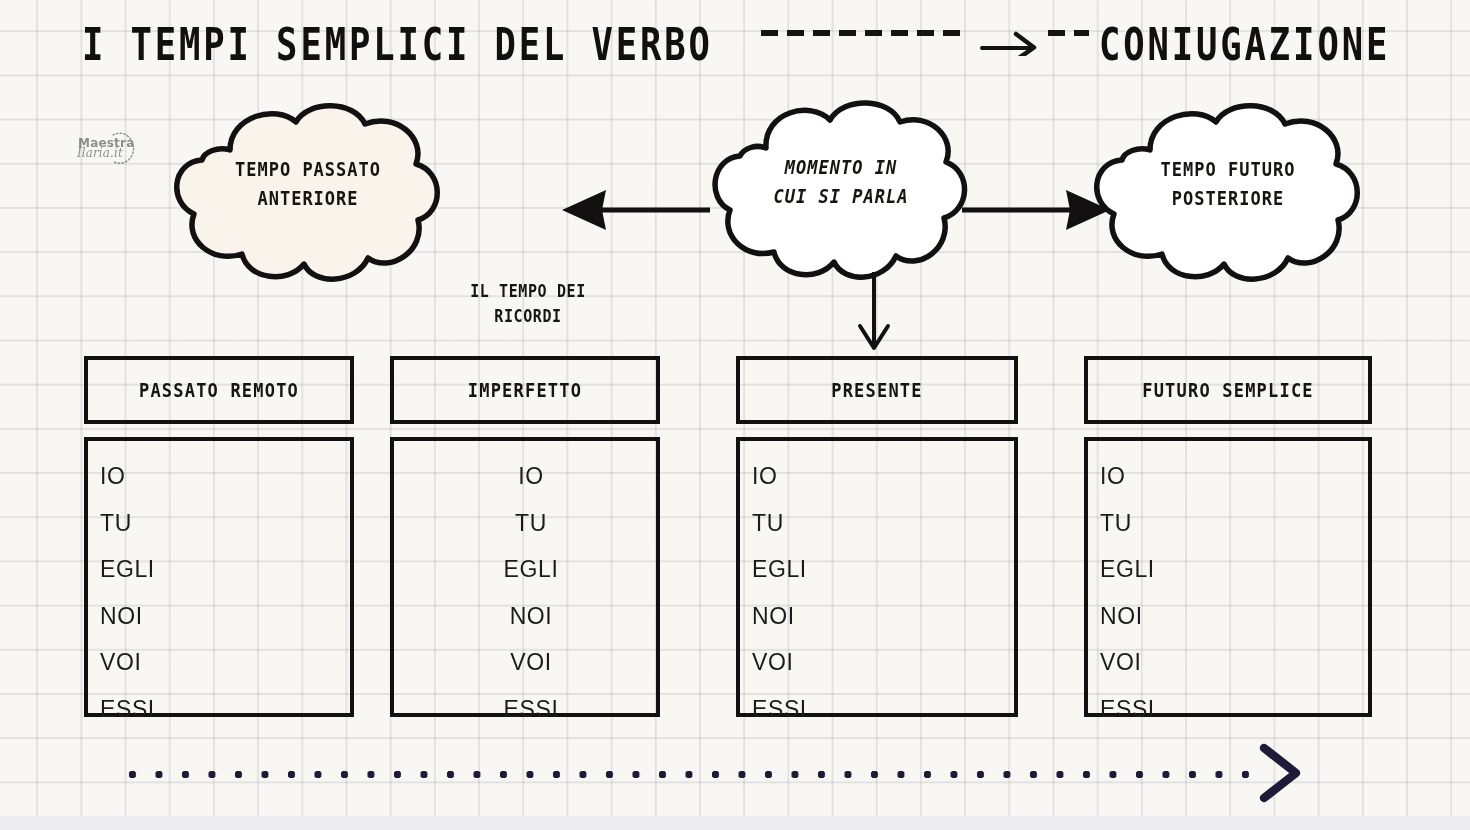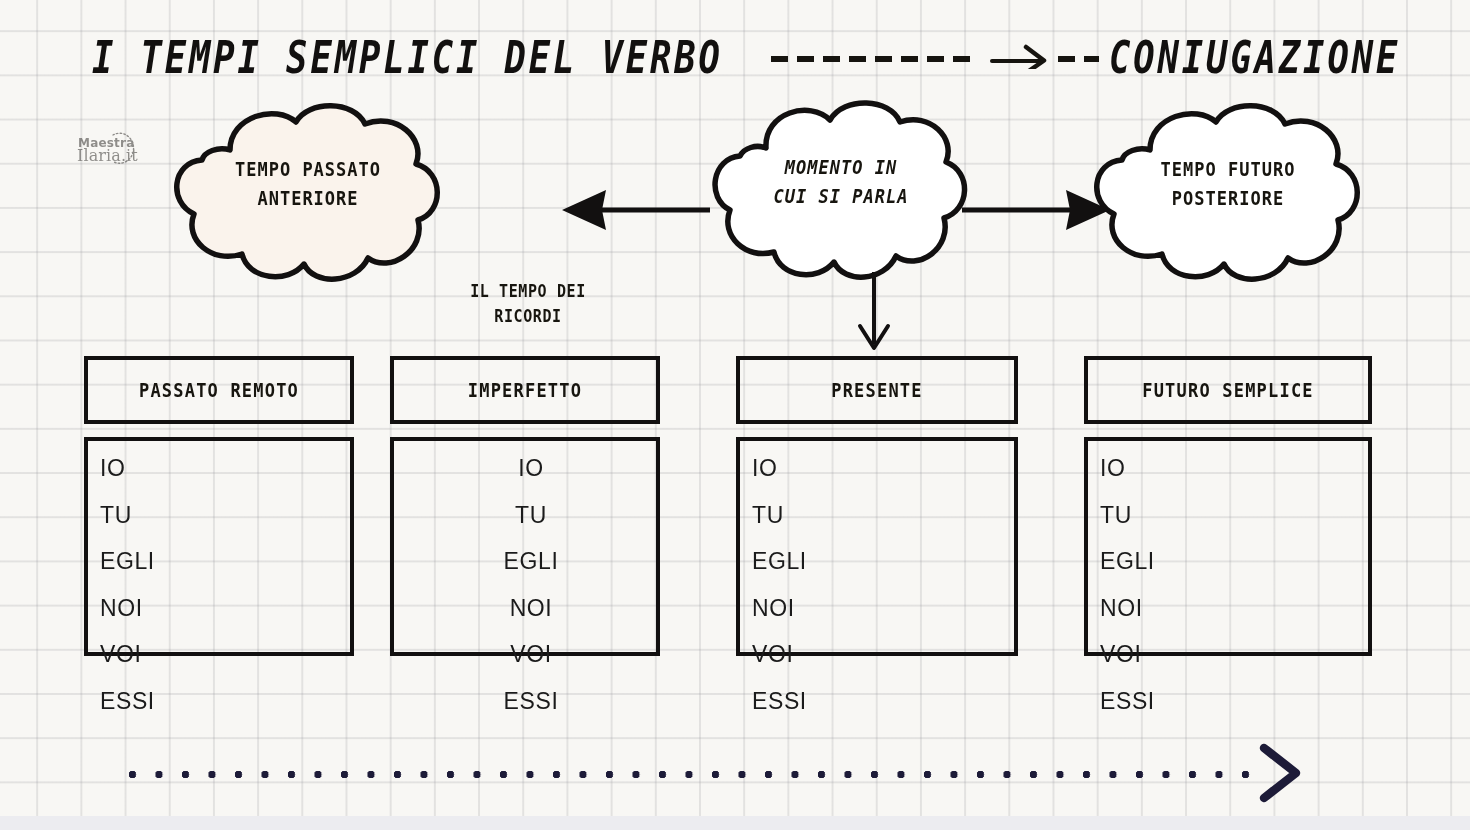--- a/index.html
+++ b/index.html
@@ -24,28 +24,27 @@
   #bottom-strip {
     position: absolute;
     left: 0; right: 0; bottom: 0;
     height: 14px;
     background: #ececf0;
   }
 
   
   #title-row {
     position: absolute;
-    left: 92px;
+    left: 82px;
     top: 30px;
     width: 1320px;
     height: 62px;
     display: flex;
-    align-items: center;
+    align-items: flex-start;
     white-space: nowrap;
-    font-style: italic;
   }
   .title-text {
     font-family: "DejaVu Sans Mono", monospace;
     font-weight: bold;
     font-size: 37px;
     letter-spacing: 3.0px;
     color: #12100f;
     transform: scaleY(1.20) scaleX(0.96);
     transform-origin: left bottom;
     line-height: 1;
@@ -83,23 +82,24 @@
     font-family: "DejaVu Sans", sans-serif;
     font-weight: bold;
     font-size: 12px;
     letter-spacing: 0.2px;
     color: #3a3835;
   }
   #wm-ilaria {
     position: absolute;
     left: 1px; top: 14px;
     font-family: "DejaVu Serif", serif;
-    font-size: 16px;
+    font-size: 12px;
     color: #3a3835;
     letter-spacing: 0.1px;
+    font-style: italic;
   }
   #wm-arc { position: absolute; left: 34px; top: 0px; }
 
   
   .cloud {
     position: absolute;
   }
   .cloud svg { display: block; overflow: visible; }
   .cloud-label {
     position: absolute;
@@ -161,22 +161,22 @@
     font-size: 17px;
     letter-spacing: 1.2px;
     color: #17150f;
     transform: scaleY(1.14);
     white-space: nowrap;
   }
   .col-body {
     box-sizing: border-box;
     border: 4px solid #121010;
     margin-top: 13px;
-    height: 219px;
-    padding: 4px 0 0 12px;
+    height: 280px;
+    padding: 12px 0 0 12px;
     background: transparent;
   }
   .pronoun {
     font-family: "Liberation Sans", sans-serif;
     font-size: 23px;
     color: #1b1b1b;
     letter-spacing: 0.6px;
     line-height: 46.5px;
     height: 46.5px;
   }

